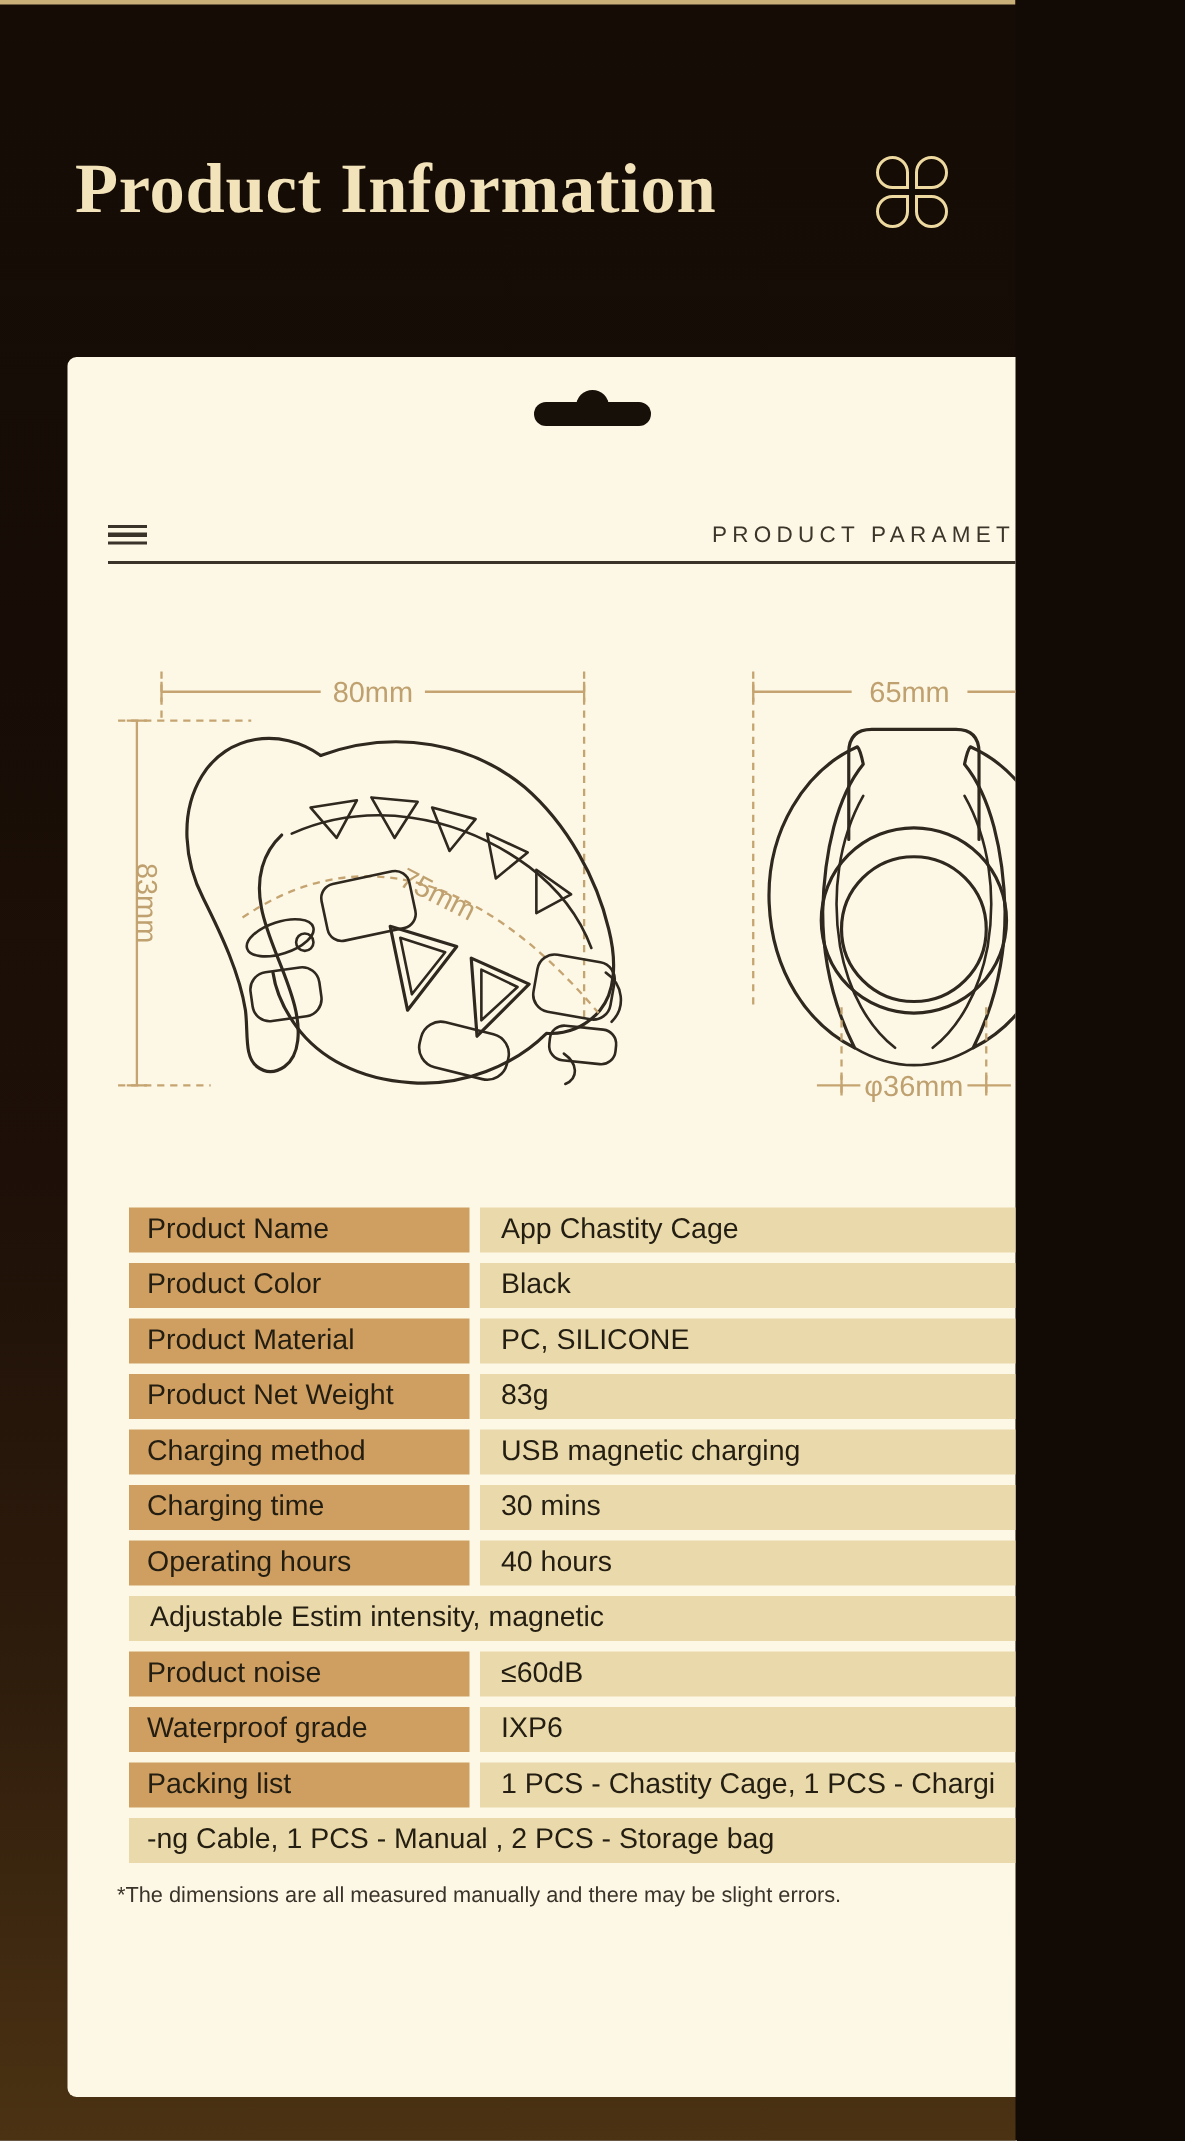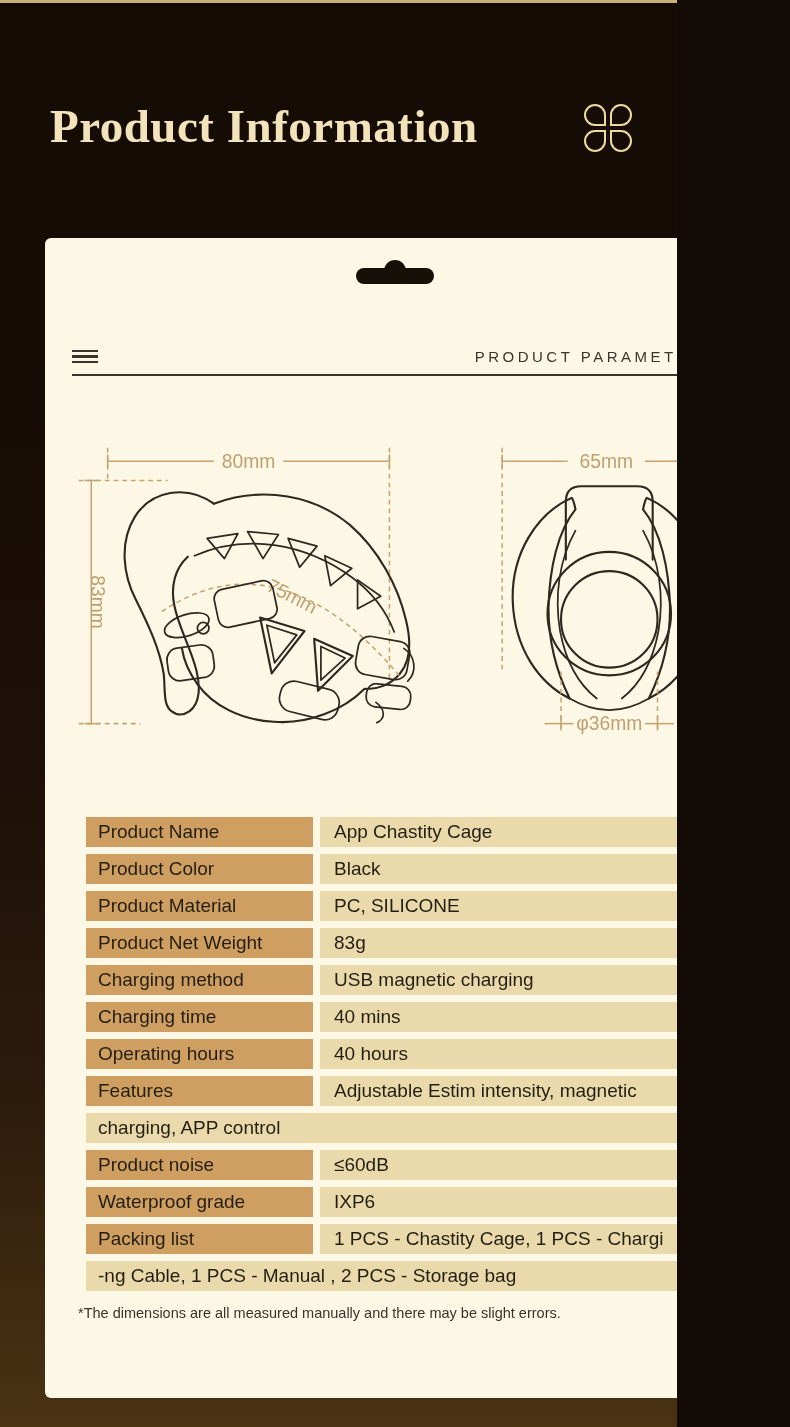--- a/index.html
+++ b/index.html
@@ -59,21 +59,21 @@
 
   
   .diagrams { display:flex; justify-content:space-between; margin-top:60px; padding:0 5px 0 26px;gap:37px; }
   .diagram-stroke { stroke:#2e281f; stroke-width:2.2; fill:none; stroke-linejoin:round; stroke-linecap:round; }
   .diagram-stroke-thin { stroke:#2e281f; stroke-width:1.8; fill:none; stroke-linejoin:round; stroke-linecap:round; }
   .dim-line { stroke:#c5a471; stroke-width:1.6; fill:none; }
   .dim-dash { stroke:#c5a471; stroke-width:1.6; fill:none; stroke-dasharray:5,4; }
   .dim-text { font-family:"Liberation Sans", sans-serif; font-size:20px; fill:#bfa06f; }
 
   
-  .spec-table { margin:46px 27px 0 20px;padding-left:21px; }
+  .spec-table { margin:34px 27px 0 20px;padding-left:21px; }
   .spec-row { display:flex; margin-bottom:7px; }
   .cell-label {
     width:227px; min-height:30px; background:#cf9f61; color:#241e12;
     font-size:19px; display:flex; align-items:center; padding-left:12px;
     margin-right:7px; flex-shrink:0;
   }
   .cell-value {
     flex:1; min-height:30px; background:#eadaab; color:#241e12;
     font-size:19px; display:flex; align-items:center; padding-left:14px;
     white-space:nowrap; overflow:hidden;
@@ -213,31 +213,29 @@
       <div class="spec-row">
         <div class="cell-label">Product Net Weight</div>
         <div class="cell-value">83g</div>
       </div>
       <div class="spec-row">
         <div class="cell-label">Charging method</div>
         <div class="cell-value">USB magnetic charging</div>
       </div>
       <div class="spec-row">
         <div class="cell-label">Charging time</div>
-        <div class="cell-value">40 mins</div>
+        <div class="cell-value">30 mins</div>
       </div>
       <div class="spec-row">
         <div class="cell-label">Operating hours</div>
         <div class="cell-value">40 hours</div>
       </div>
       <div class="spec-row">
-        <div class="cell-label">Features</div>
         <div class="cell-value">Adjustable Estim intensity, magnetic</div>
       </div>
-      <div class="row-cont">charging, APP control</div>
       <div class="spec-row">
         <div class="cell-label">Product noise</div>
         <div class="cell-value">≤60dB</div>
       </div>
       <div class="spec-row">
         <div class="cell-label">Waterproof grade</div>
         <div class="cell-value">IXP6</div>
       </div>
       <div class="spec-row">
         <div class="cell-label">Packing list</div>

